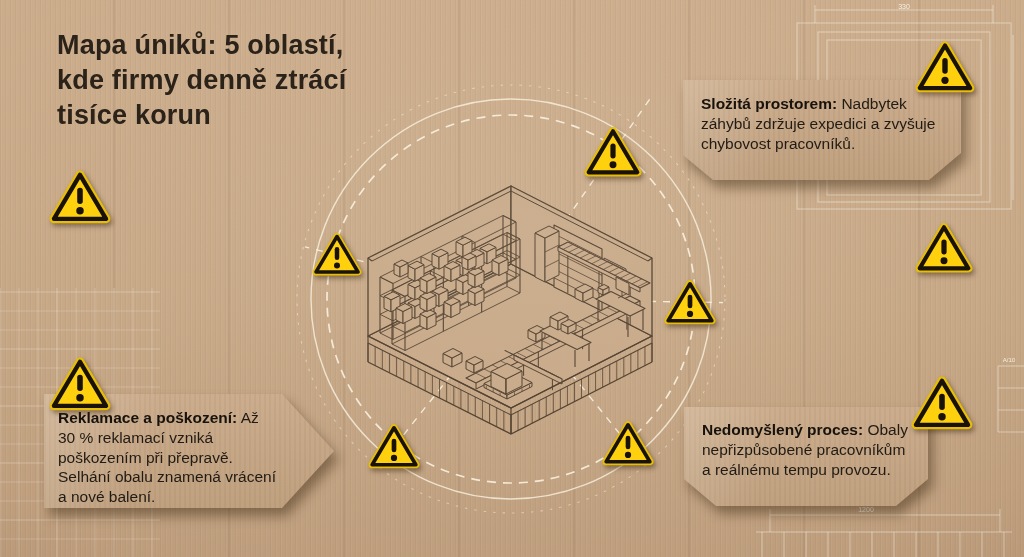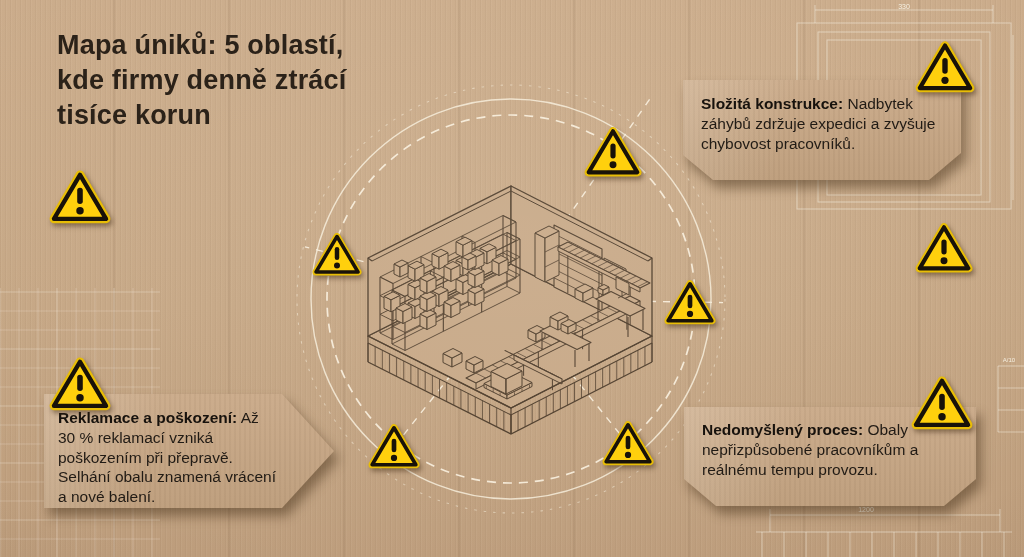--- a/index.html
+++ b/index.html
@@ -31,21 +31,21 @@
   .ct{margin:0;font-size:15.5px;line-height:1.28;color:#211b15;}
   .ct b{color:#17120d;}
   .c1{left:683px;top:80px;width:278px;height:100px;}
   .c1 .callout-in{clip-path:polygon(0 0,100% 0,100% calc(100% - 27px),calc(100% - 32px) 100%,30px 100%,0 calc(100% - 25px));padding:14px 16px 12px 18px;}
   .c2{left:57px;top:217px;width:254px;height:91px;}
   .c2 .callout-in{clip-path:polygon(0 0,calc(100% - 45px) 0,100% 50%,calc(100% - 45px) 100%,0 100%);padding:13px 52px 12px 14px;}
   .c3{left:735px;top:255px;width:228px;height:89px;}
   .c3 .callout-in{clip-path:polygon(0 50%,40px 0,100% 0,100% calc(100% - 25px),calc(100% - 29px) 100%,40px 100%);padding:13px 14px 12px 50px;}
   .c4{left:44px;top:394px;width:290px;height:114px;}
   .c4 .callout-in{clip-path:polygon(0 0,calc(100% - 52px) 0,100% 50%,calc(100% - 52px) 100%,0 100%);padding:14px 58px 12px 14px;}
-  .c5{left:684px;top:407px;width:292px;height:99px;}
+  .c5{left:684px;top:407px;width:244px;height:99px;}
   .c5 .callout-in{clip-path:polygon(0 0,100% 0,100% calc(100% - 27px),calc(100% - 32px) 100%,32px 100%,0 calc(100% - 27px));padding:13px 16px 12px 18px;}
   .warn{position:absolute;filter:drop-shadow(2px 3px 2.5px rgba(61,40,16,.5));}
 </style>
 </head>
 <body>
 
 <div id="stage">
 
   <svg id="scene" width="1024" height="557" viewBox="0 0 1024 557">
       <rect x="797" y="23" width="214" height="186" fill="none" stroke="rgba(250,244,231,0.5)" stroke-width="1"></rect>
@@ -404,21 +404,21 @@
     </svg>
 
   <div id="vignette"></div>
 
   <div class="title">Mapa úniků: 5 oblastí,
 kde firmy denně ztrácí
 tisíce korun</div>
 
   <div class="callout c1">
     <div class="callout-in">
-      <p class="ct"><b>Složitá konstrukce:</b><span> Nadbytek záhybů zdržuje expedici a zvyšuje chybovost pracovníků.</span></p>
+      <p class="ct"><b>Složitá prostorem:</b><span> Nadbytek záhybů zdržuje expedici a zvyšuje chybovost pracovníků.</span></p>
     </div>
   </div>
   <div class="callout c4">
     <div class="callout-in">
       <p class="ct"><b>Reklamace a poškození:</b><span> Až 30 % reklamací vzniká poškozením při přepravě. Selhání obalu znamená vrácení a nové balení.</span></p>
     </div>
   </div>
   <div class="callout c5">
     <div class="callout-in">
       <p class="ct"><b>Nedomyšlený proces:</b><span> Obaly nepřizpůsobené pracovníkům a reálnému tempu provozu.</span></p>

